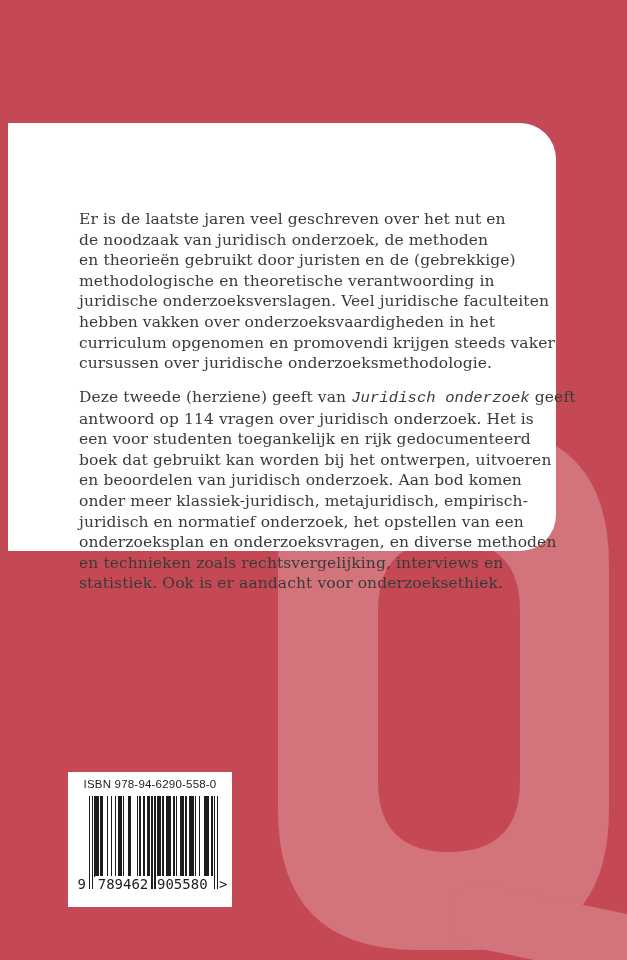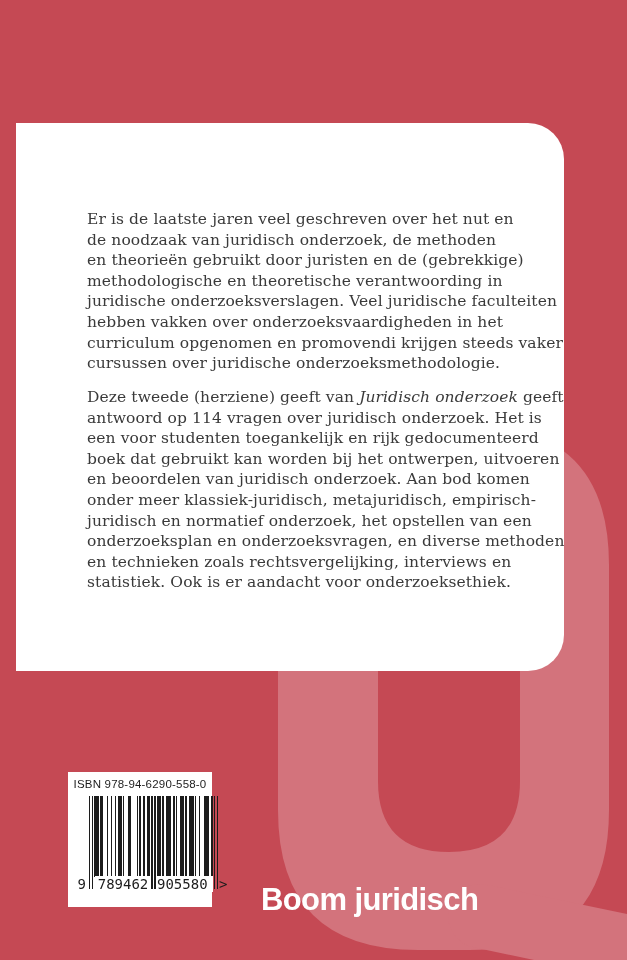--- a/index.html
+++ b/index.html
@@ -11,34 +11,34 @@
   .cover{
     position:relative;width:627px;height:960px;overflow:hidden;
     background:var(--bg);font-family:"Liberation Sans",sans-serif;
   }
   
   .watermark{position:absolute;left:0;top:0;width:627px;height:960px;}
   .watermark .q-body{fill:var(--watermark);}
   .watermark .q-tail{stroke:var(--watermark);stroke-width:64;stroke-linecap:round;fill:none;}
   
   .panel{
-    position:absolute;left:16px;top:123px;width:548px;height:548px;
+    position:absolute;left:8px;top:123px;width:548px;height:428px;
     background:var(--panel);border-radius:0 36px 36px 0;
   }
   .blurb{
     position:absolute;left:71px;margin:0;
     font-family:"DejaVu Serif","Liberation Serif",serif;
     font-size:15.5px;line-height:20.6px;color:var(--text);
     white-space:pre;letter-spacing:0.1px;
   }
   .blurb-1{top:86px;}
   .blurb-2{top:264px;}
-  .blurb em{font-style:italic;}
+  .blurb em{font-style:italic;font-family:Liberation Mono, monospace;}
   
-  .barcode-box{position:absolute;left:68px;top:772px;width:144px;height:135px;background:var(--panel);}
+  .barcode-box{position:absolute;left:68px;top:772px;width:164px;height:135px;background:var(--panel);}
   .isbn{
     position:absolute;top:6px;left:0;right:0;text-align:center;
     font-size:11.5px;letter-spacing:0.2px;color:var(--ink);
     font-family:"Liberation Sans",sans-serif;
   }
   .bars{position:absolute;left:21px;top:24px;width:129px;height:93px;fill:var(--ink);}
   .bc-digit{
     position:absolute;top:104px;font-family:"DejaVu Sans Mono","Liberation Mono",monospace;
     font-size:14px;color:var(--ink);line-height:16px;
   }
@@ -139,15 +139,14 @@
         <rect x="121.50" y="0" width="1.4" height="81"></rect>
         <rect x="124.20" y="0" width="1.4" height="93"></rect>
         <rect x="126.90" y="0" width="1.4" height="93"></rect>
       </svg>
     <div class="bc-digit bc-d0">9</div>
     <div class="bc-digit bc-d1">789462</div>
     <div class="bc-digit bc-d2">905580</div>
     <div class="bc-digit bc-d3">&gt;</div>
   </div>
 
-  <div class="logo"><span class="w1">Boom</span><span class="w2">juridisch</span></div>
 
 </div>
 
 </body></html>

